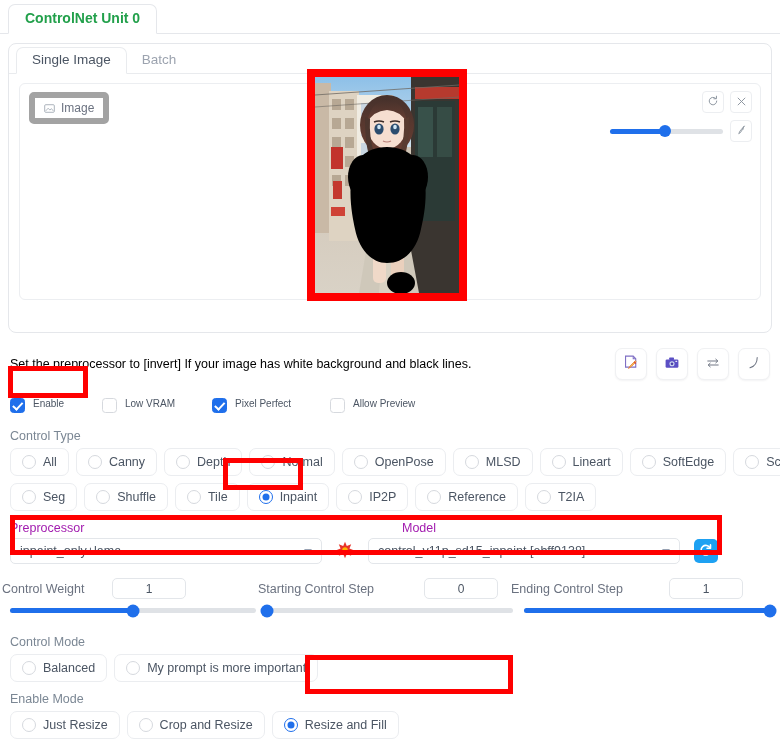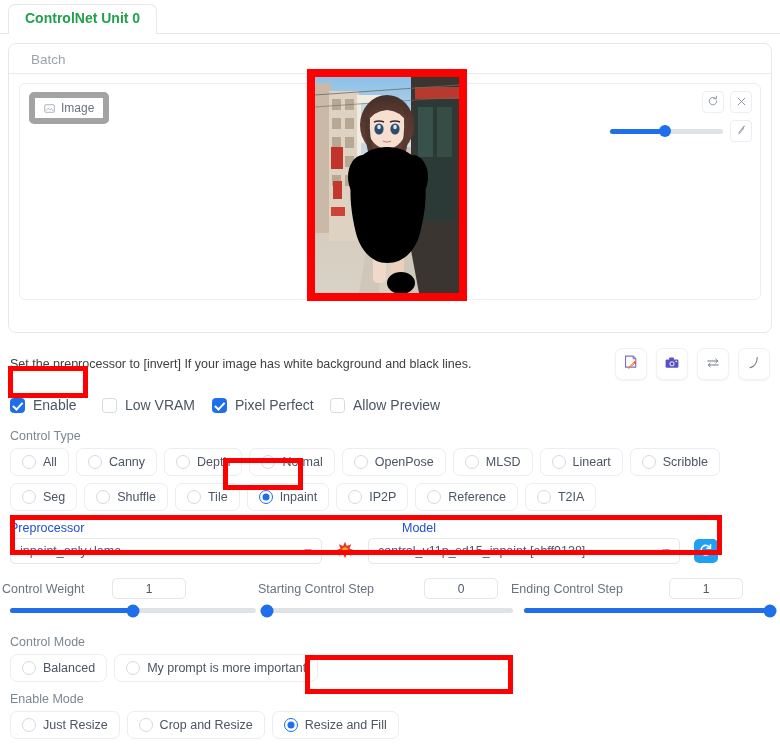--- a/index.html
+++ b/index.html
@@ -165,44 +165,44 @@
   }
 
   
   .hint-row {
     display: flex;
     align-items: center;
     justify-content: space-between;
     margin: 9px 10px 0 10px;
     height: 44px;
   }
-  .hint-text { font-size: 12.5px; color: #404040; }
+  .hint-text { font-size: 12.5px; color: #000000; }
   .hint-icons { display: flex; gap: 9px; }
   .hint-btn {
     width: 30px; height: 30px;
     border: 1px solid #f0f1f3;
     border-radius: 7px;
     background: #fff;
     display: flex; align-items: center; justify-content: center;
     cursor: pointer;
     box-shadow: 0 1px 2px rgba(16,24,40,.05);
   }
 
   
   .check-row {
     display: flex;
     align-items: center;
     margin: 4px 10px 0 10px;
     height: 30px;
   }
   .check-item {
     display: flex;
-    align-items: flex-end;
+    align-items: flex-start;
     gap: 8px;
-    font-size: 14px;
+    font-size: 10px;
     color: #4b5563;
     cursor: pointer;
   }
   .cbox {
     width: 15px; height: 15px;
     border: 1.5px solid #d6d9de;
     border-radius: 3.5px;
     background: #fff;
     box-sizing: border-box;
     position: relative;
@@ -270,21 +270,21 @@
     background: #1f6feb;
     border-radius: 50%;
     transform: translate(-50%,-50%);
   }
 
   
   .dd-labels {
     display: flex;
     margin: 10px 10px 0 10px;
     font-size: 12.5px;
-    color: #1d4ed8;
+    color: #a21caf;
   }
   .dd-label-pp { width: 392px; }
   .dd-row {
     display: flex;
     align-items: center;
     margin: 3px 10px 0 10px;
     gap: 0;
   }
   .select {
     height: 26px;
@@ -382,20 +382,21 @@
 </head>
 <body>
 
 <div class="unit-tabs">
   <div class="unit-tab active">ControlNet Unit 0</div>
 </div>
 
 <div class="panel">
 
   <div class="sub-tabs">
+    <div class="sub-tab active">Single Image</div>
     <div class="sub-tab">Batch</div>
   </div>
 
   <div class="img-area">
 
     <div class="img-badge">
       <span>
         <svg width="11" height="11" viewBox="0 0 16 16">
           <rect x="1" y="2.5" width="14" height="11" rx="1.5" fill="none" stroke="#9aa3ae" stroke-width="1.2"></rect>
           <path d="M2.5 11.5 L6 7.6 L8.6 10.3 L10.8 8.2 L13.6 11.6" fill="none" stroke="#9aa3ae" stroke-width="1.1"></path>
@@ -632,20 +633,24 @@
   <div class="pill">
     <span class="radio"></span>
     <span>MLSD</span>
   </div>
   <div class="pill">
     <span class="radio"></span>
     <span>Lineart</span>
   </div>
   <div class="pill">
     <span class="radio"></span>
+    <span>SoftEdge</span>
+  </div>
+  <div class="pill">
+    <span class="radio"></span>
     <span>Scribble</span>
   </div>
 </div>
 
 <div class="pill-row" style="margin-top:7px;">
   <div class="pill">
     <span class="radio"></span>
     <span>Seg</span>
   </div>
   <div class="pill">

